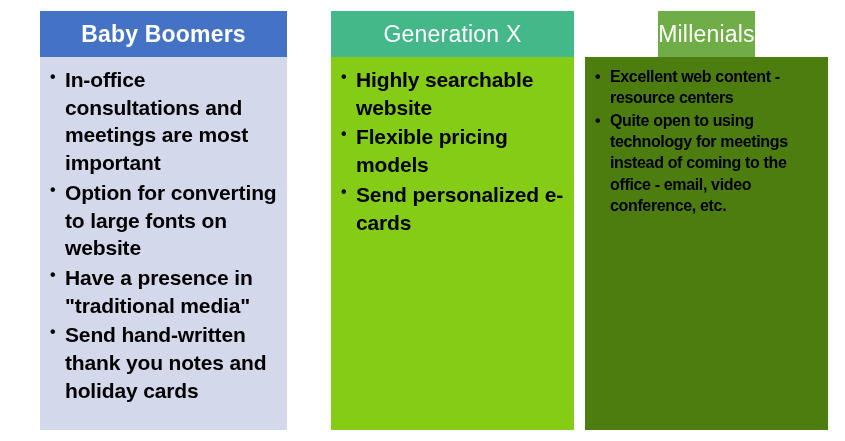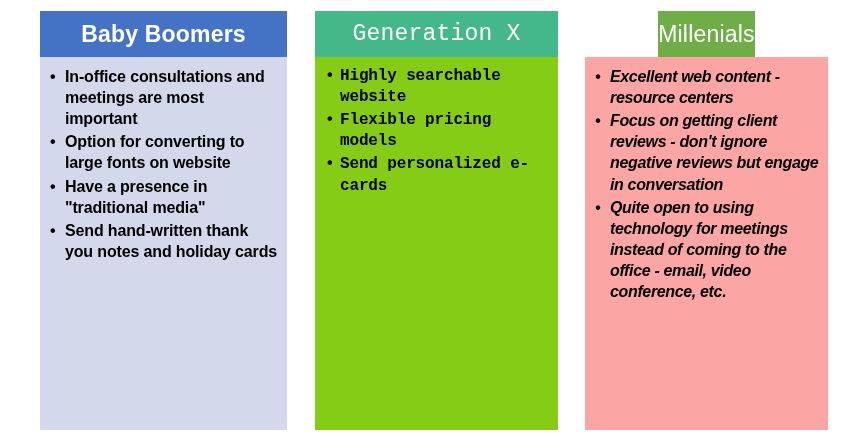--- a/index.html
+++ b/index.html
@@ -20,21 +20,21 @@
     background: #ffffff;
     box-sizing: border-box;
   }
   .column {
     position: absolute;
     top: 11px;
     display: flex;
     flex-direction: column;
   }
   .col-1 { left: 40px;  width: 247px; }
-  .col-2 { left: 315px; width: 243px; font-family: Liberation Mono, monospace; }
+  .col-2 { left: 331px; width: 243px; }
   .col-3 { left: 585px; width: 243px; align-items: center; }
 
   .col-header {
     height: 46px;
     line-height: 46px;
     text-align: center;
     color: #ffffff;
     font-size: 23px;
     font-weight: bold;
     letter-spacing: 0.2px;
@@ -45,32 +45,32 @@
   .col-2 .col-header { background: #45b88a; font-weight: normal; }
   .col-3 .col-header { background: #6fad46; font-weight: normal; }
 
   .col-body {
     height: 373px;
     box-sizing: border-box;
     padding: 9px 8px 6px 8px;
   }
   .col-1 .col-body { background: #d3d8ea; }
   .col-2 .col-body { background: #84cc16; }
-  .col-3 .col-body { background: #fca5a5; font-style: italic; }
+  .col-3 .col-body { background: #4d7c0f; }
 
   .bullet-list {
     margin: 0;
     padding: 0;
     list-style: none;
   }
   .bullet-item {
     position: relative;
     padding-left: 17px;
     color: #000000;
-    font-size: 16px;
+    font-size: 21px;
     line-height: 1.32;
     margin-bottom: 2px;
     font-weight: 600;
     letter-spacing: -0.15px;
   }
   .col-3 .bullet-item {
     font-size: 16px;
     letter-spacing: -0.35px;
   }
   .bullet-item::before {
@@ -108,19 +108,18 @@
         <li class="bullet-item">Send personalized e-cards</li>
       </ul>
     </div>
   </div>
 
   <div class="column col-3">
     <div class="col-header">Millenials</div>
     <div class="col-body">
       <ul class="bullet-list">
         <li class="bullet-item">Excellent web content - resource centers</li>
-        <li class="bullet-item">Focus on getting client reviews - don't ignore negative reviews but engage in conversation</li>
         <li class="bullet-item">Quite open to using technology for meetings instead of coming to the office - email, video conference, etc.</li>
       </ul>
     </div>
   </div>
 
 </div>
 
 </body></html>

